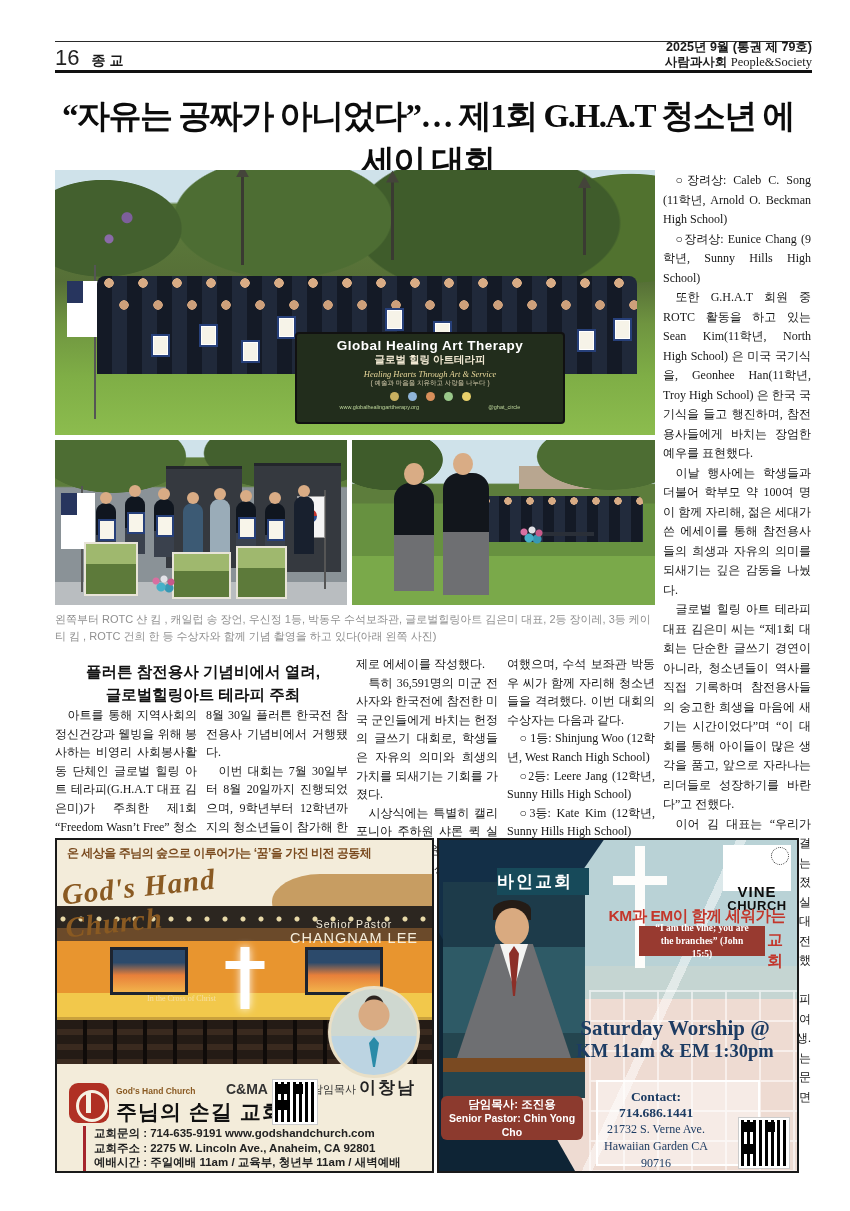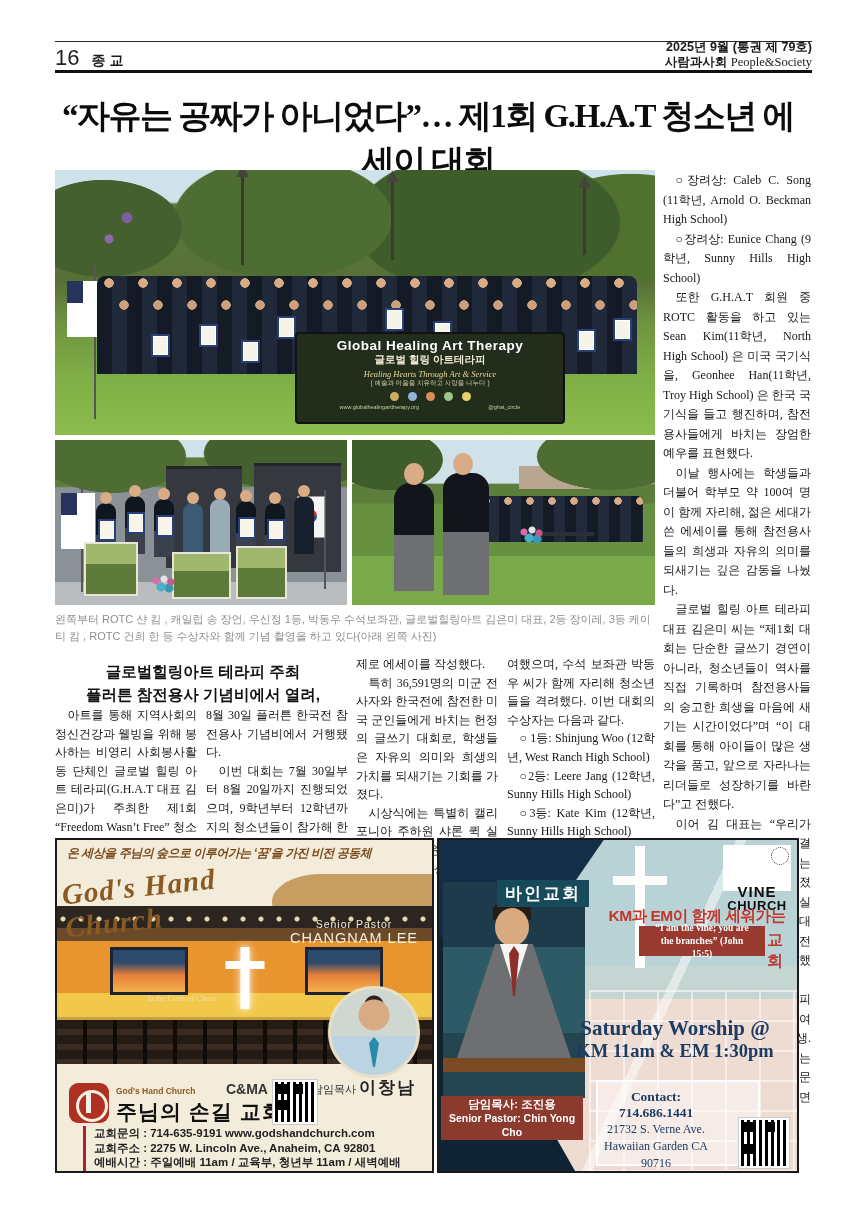--- a/index.html
+++ b/index.html
@@ -99,21 +99,21 @@
   .newscol p{margin:0;text-indent:1.05em;text-align:justify;}
   .newscol.cont p:first-child{text-indent:0;}
   .col1{left:55px;top:706px;width:142px;}
   .col2{left:206px;top:706px;width:142px;}
   .col3{left:356px;top:655px;width:142px;}
   .col4{left:507px;top:655px;width:148px;}
   .sidebar{left:663px;top:171px;width:148px;height:652px;line-height:19.5px;}
 
   
   .adl{left:55px;top:838px;width:375px;height:331px;border:2px solid #1a1a1a;background:#f3ecda;overflow:hidden;}
-  .adl-tag{left:10px;top:5px;font-size:12px;font-weight:bold;color:#7a4a1e;letter-spacing:-0.5px;font-style:italic;}
+  .adl-tag{left:10px;top:5px;font-size:12px;font-weight:bold;color:#7a4a1e;letter-spacing:-0.5px;}
   .adl-script{left:6px;top:26px;width:240px;font-family:"Liberation Serif",serif;font-style:italic;
     font-weight:bold;font-size:29px;color:#8a5a22;transform:rotate(-6deg);letter-spacing:1px;}
   .adl-tan{right:0;top:34px;width:160px;height:56px;background:#c79d62;border-radius:60% 0 0 60%/100% 0 0 100%;}
   .adl-wave{left:0;top:46px;width:375px;height:70px;}
   .adl-photo{left:0;top:66px;width:375px;height:158px;
     background:
       radial-gradient(circle 3px at 10px 5px,#e8d9a8 0 2px,rgba(0,0,0,0) 3px) 140px 8px/18px 300px repeat-x,
       linear-gradient(180deg,#2c2620 0 14%,#6b4a2a 14% 22%,#e8952f 22% 55%,#f2c84b 55% 70%,#caa13c 70% 74%,#241d18 74% 100%);}
   .adl-seats{left:0;bottom:0;width:100%;height:28%;
     background:
@@ -168,25 +168,25 @@
   .adr-tri2{left:0;top:0;width:100%;height:100%;background:#0e2435;clip-path:polygon(0 28%,38% 100%,0 100%);}
   .adr-pastor{left:4px;top:42px;width:142px;height:216px;overflow:hidden;
     background:linear-gradient(180deg,#1d3b4a 0 30%,#2e5a66 30% 70%,#24454f 70% 100%);}
   .adr-head{left:52px;top:26px;width:34px;height:38px;border-radius:50%;background:#d9aa80;}
   .adr-hair{left:50px;top:18px;width:38px;height:20px;border-radius:50% 50% 0 0;background:#241c16;}
   .adr-suit{left:12px;top:62px;width:118px;height:120px;background:#6e6f72;clip-path:polygon(34% 0,66% 0,100% 100%,0 100%);}
   .adr-shirt{left:57px;top:62px;width:28px;height:44px;background:#f4f4f2;clip-path:polygon(0 0,100% 0,50% 100%);}
   .adr-tie{left:66px;top:64px;width:10px;height:50px;background:#8c2f28;clip-path:polygon(50% 0,100% 15%,60% 100%,40% 100%,0 15%);}
   .adr-podium{left:0;top:176px;width:142px;height:14px;background:#7a4a22;}
   .adr-banner{left:2px;top:256px;width:142px;height:44px;background:#8c3a2e;color:#fff;text-align:center;
-    display:flex;flex-direction:column;justify-content:center;line-height:14px;}
+    display:flex;flex-direction:column;justify-content:center;line-height:14px;border-radius:6px;}
   .adr-banner .kr{font-size:11.5px;font-weight:bold;}
   .adr-banner .en{font-size:10.5px;font-weight:bold;}
-  .adr-namebox{left:58px;top:40px;width:92px;height:27px;background:#174a5a;color:#fff;
-    font-size:17px;font-weight:800;letter-spacing:2px;text-align:center;line-height:27px;}
+  .adr-namebox{left:58px;top:28px;width:92px;height:27px;background:#174a5a;color:#fff;
+    font-size:17px;font-weight:800;letter-spacing:2px;line-height:27px;}
   .adr-logo{right:6px;top:5px;width:68px;height:46px;background:#fff;text-align:center;
     font-weight:900;color:#0d0d0d;padding-top:3px;box-sizing:border-box;}
   .adr-logo .v{font-size:15px;letter-spacing:1px;line-height:15px;margin-top:36px;}
   .adr-logo .c{font-size:13px;letter-spacing:.5px;line-height:14px;}
   .adr-logo::after{content:"";position:absolute;right:2px;top:2px;width:16px;height:16px;
     border:1.5px dotted #333;border-radius:50%;}
   .adr-redline{left:160px;top:66px;width:196px;text-align:center;font-size:15.5px;font-weight:800;
     color:#c3362b;letter-spacing:-0.5px;}
   .adr-verse{left:200px;top:86px;width:126px;height:30px;background:#983a30;color:#fff;
     font-family:"Liberation Serif",serif;font-weight:bold;font-size:9.5px;line-height:13px;
@@ -283,22 +283,22 @@
     <div class="abs crowd2"></div>
     <div class="abs bigfig" style="left:14%;top:26%;"></div>
     <div class="abs bigfig" style="left:30%;top:20%;width:46px;height:122px;"></div>
     <div class="abs" style="left:62%;top:56%;width:18%;height:4px;background:#2a2f38;"></div>
     <div class="abs flowers" style="left:55%;top:52%;"></div>
   </div>
 
   <div class="abs caption">왼쪽부터 ROTC 샨 킴 , 캐일럽 송 장언, 우신정 1등,  박동우 수석보좌관, 글로벌힐링아트 김은미 대표, 2등 장이레, 3등 케이티 킴 , ROTC 건희 한 등 수상자와 함께 기념 촬영을 하고 있다(아래 왼쪽 사진)</div>
 
   <div class="abs subhead">
+    <div>플러튼 참전용사 기념비에서 열려,</div>
     <div>글로벌힐링아트 테라피 주최</div>
-    <div>플러튼 참전용사 기념비에서 열려,</div>
   </div>
 
   <div class="abs newscol col1">
       <p>아트를 통해 지역사회의 정신건강과 웰빙을 위해 봉사하는 비영리 사회봉사활동 단체인 글로벌 힐링 아트 테라피(G.H.A.T 대표 김은미)가 주최한 제1회 “Freedom Wasn’t Free” 청소년 에세이 대회 시상식이</p>
     </div>
   <div class="abs newscol cont col2">
       <p>8월 30일 플러튼 한국전 참전용사 기념비에서 거행됐다.</p>
       <p>이번 대회는 7월 30일부터 8월 20일까지 진행되었으며, 9학년부터 12학년까지의 청소년들이 참가해 한국전쟁과 참전용사들의 희생을 주</p>
     </div>
   <div class="abs newscol cont col3">

